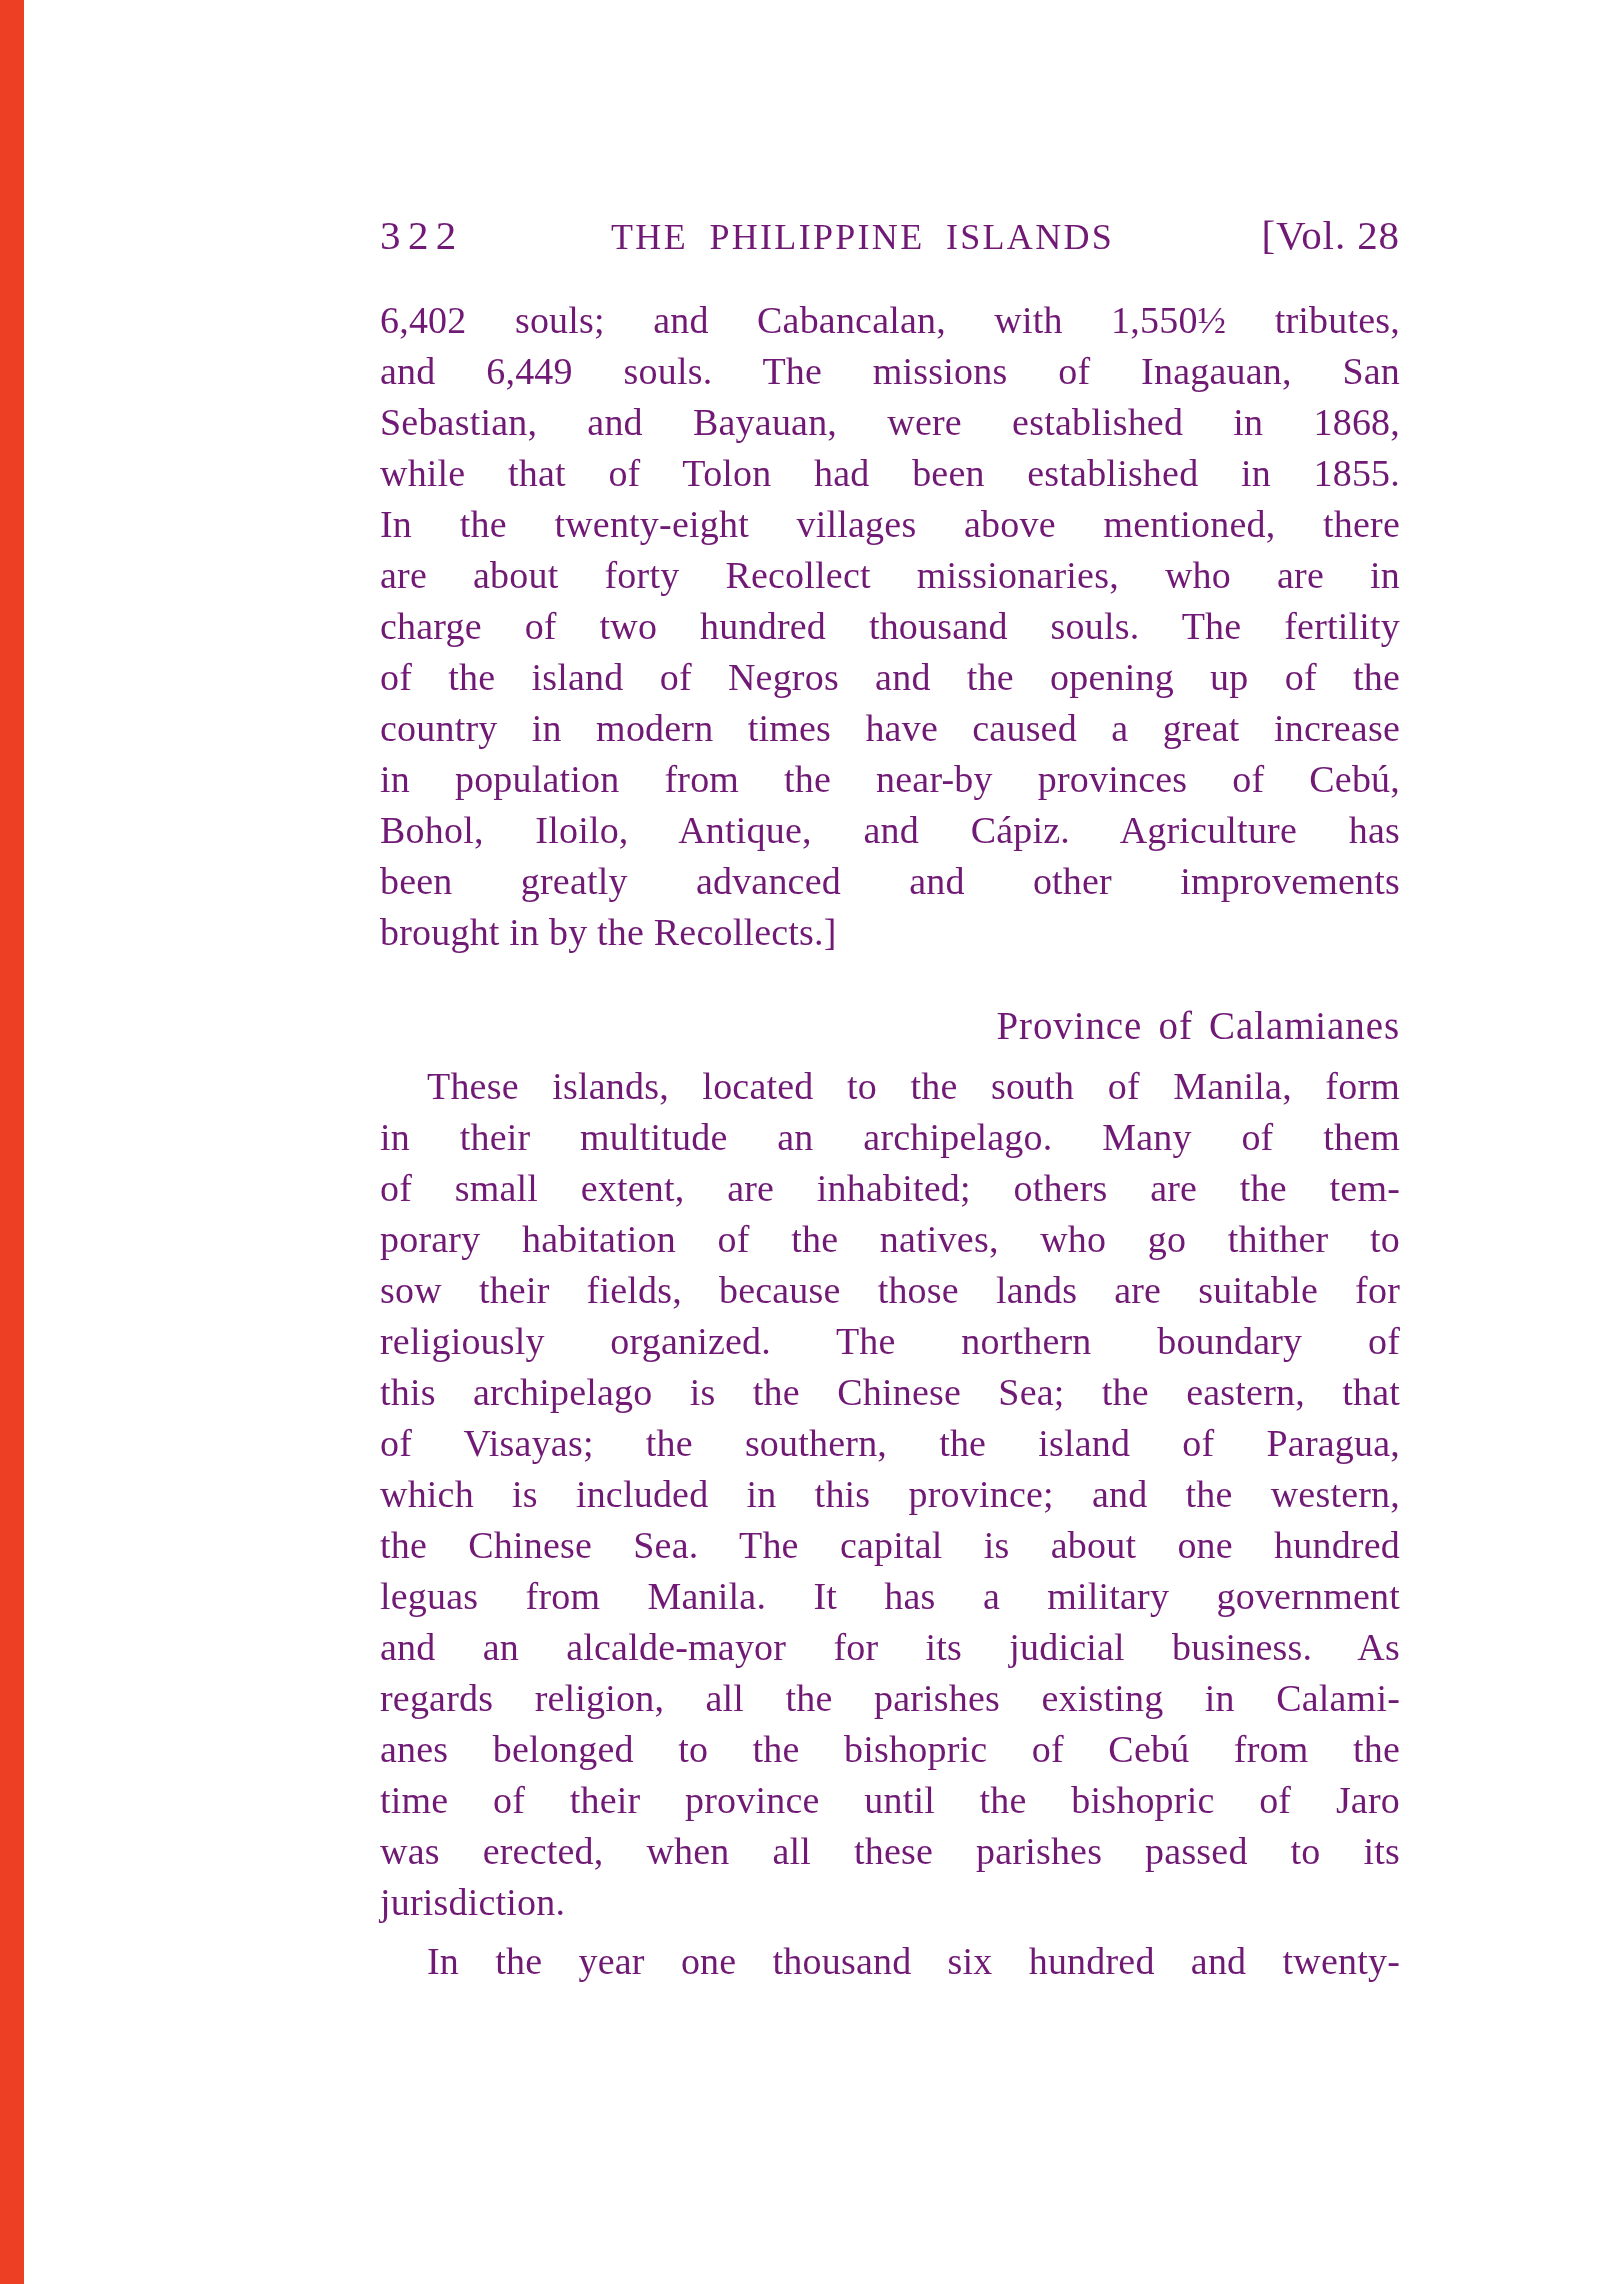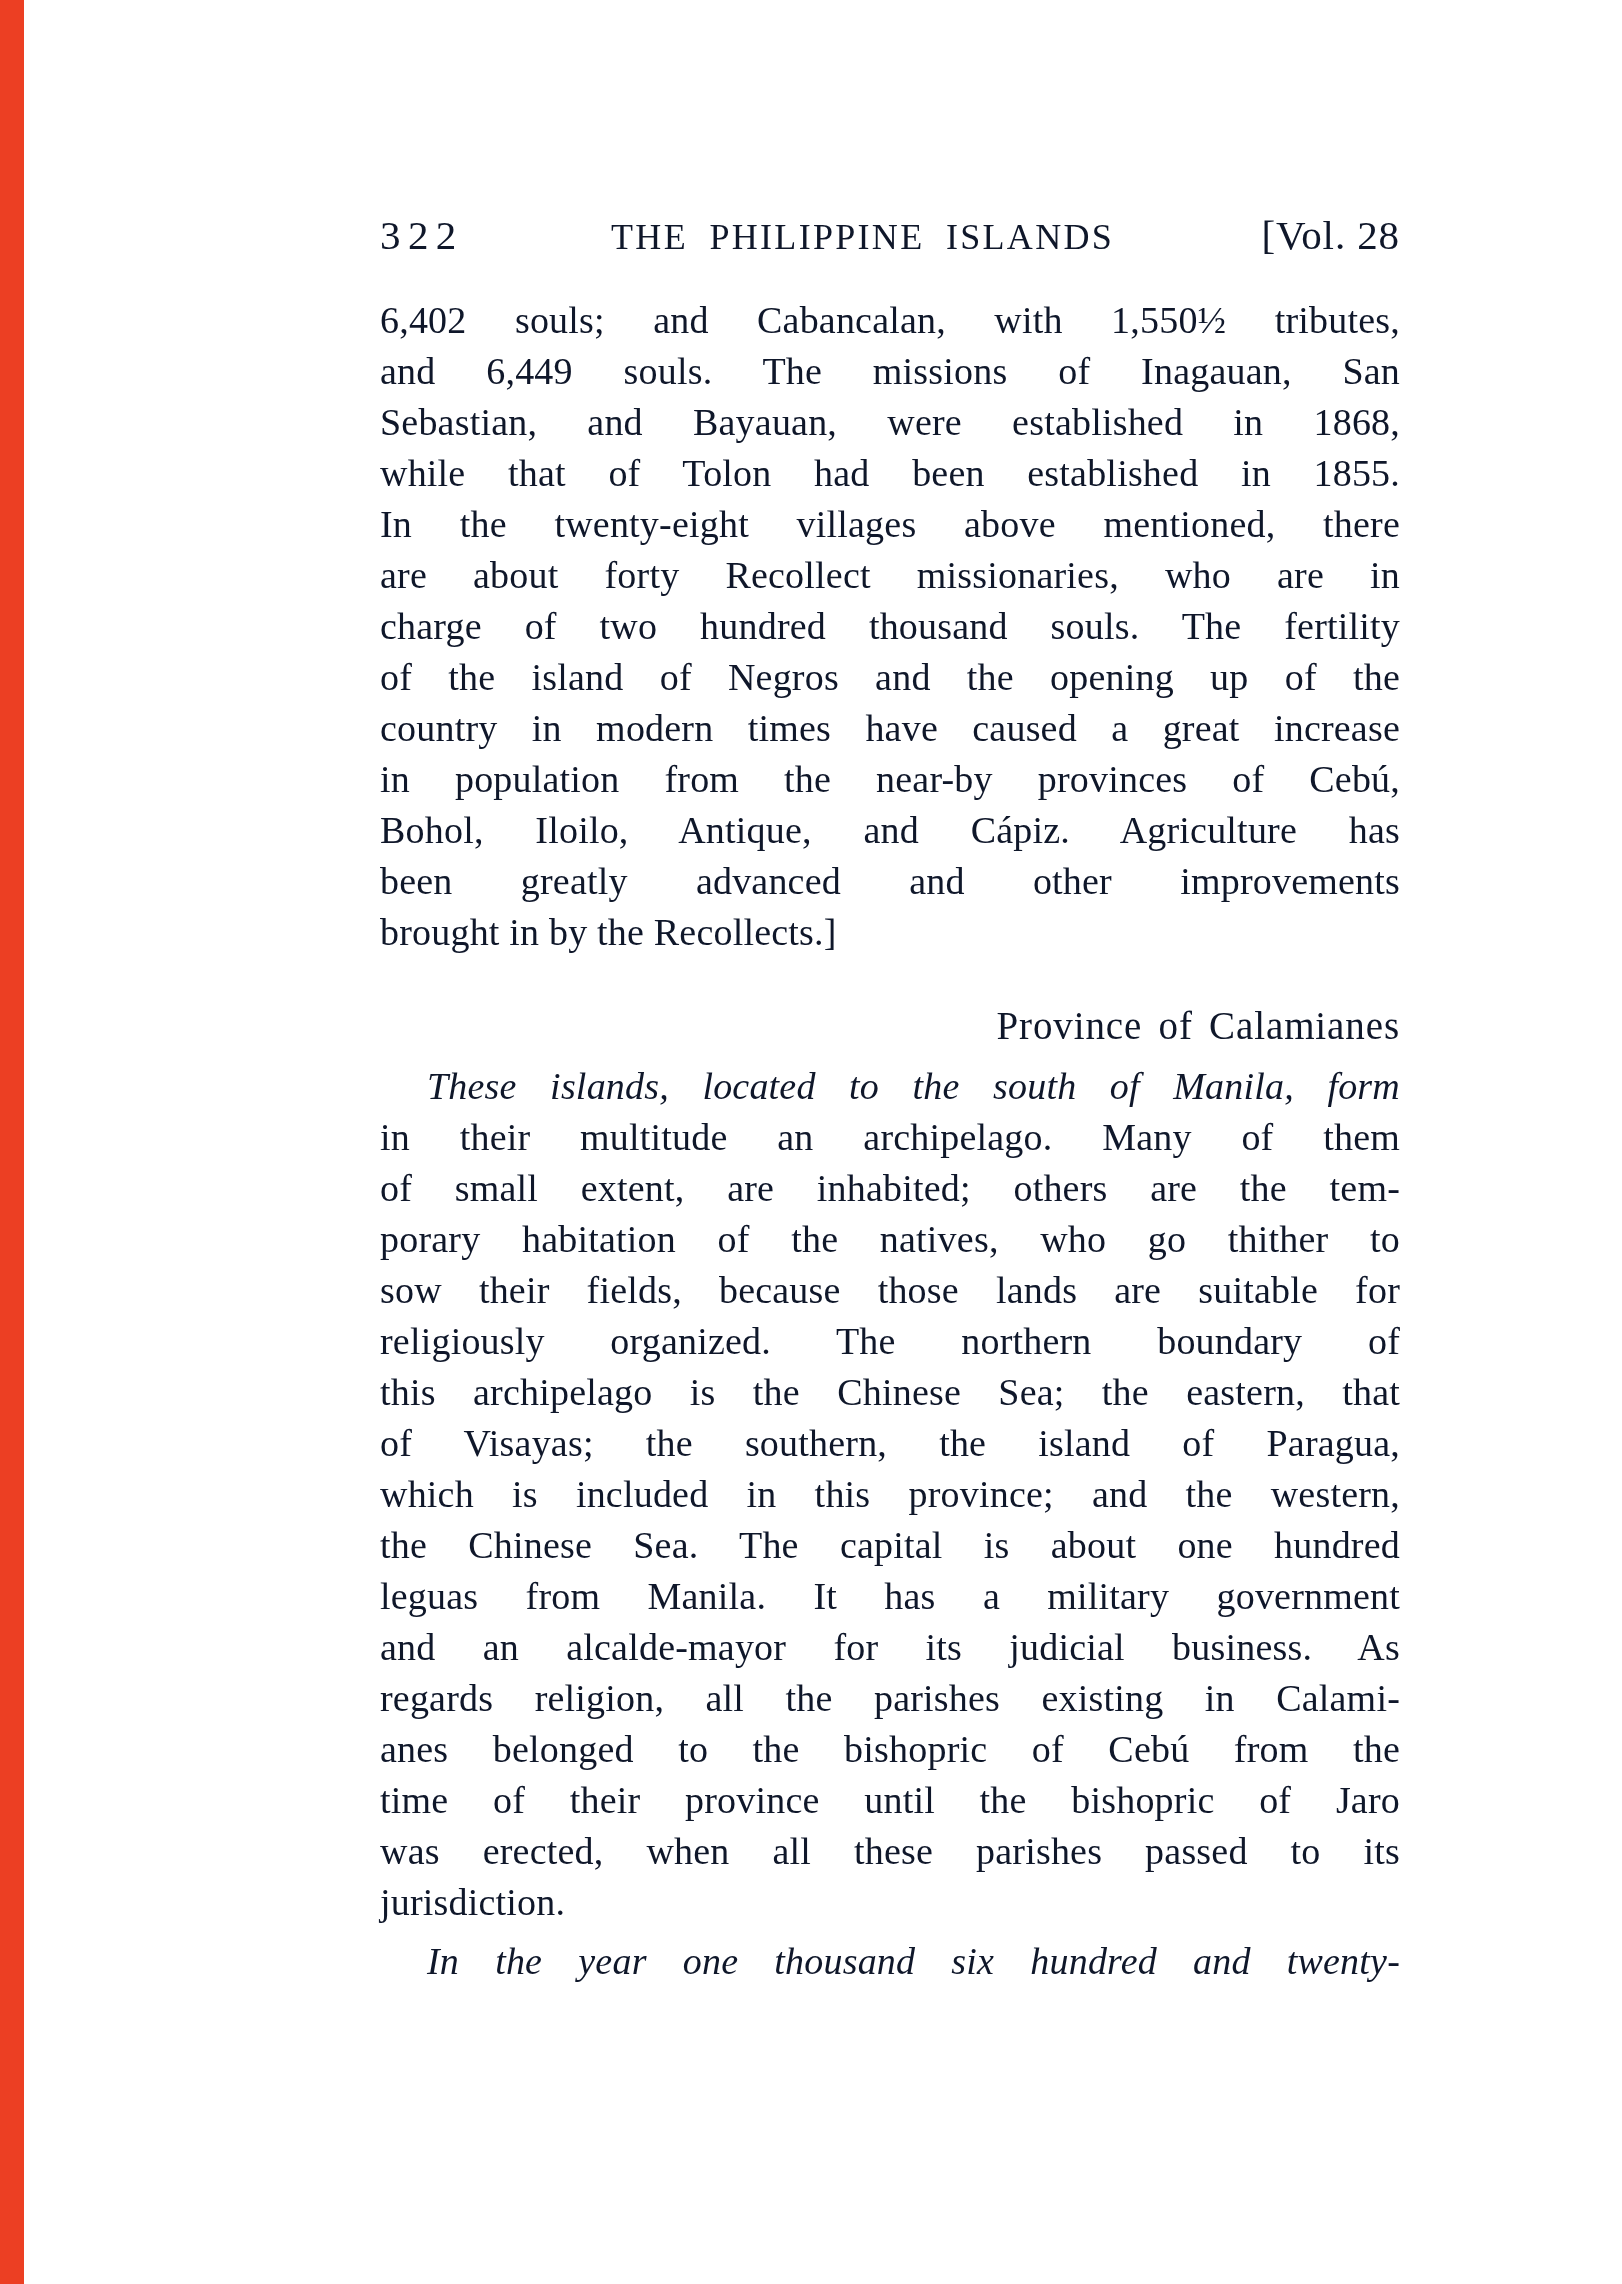--- a/index.html
+++ b/index.html
@@ -61,36 +61,36 @@
 
   .line {
     text-align: justify;
     text-align-last: justify;
     -moz-text-align-last: justify;
   }
   .line.end {
     text-align-last: left;
     -moz-text-align-last: left;
   }
-  .line.indent { text-indent: 47px; font-style: italic; }
+  .line.indent { text-indent: 47px; }
 
   .section-heading {
     margin: 42px 0 10.2px 0;
     text-align: right;
     font-size: 39px;
     line-height: 51px;
     letter-spacing: 0.9px;
     word-spacing: 5.6px;
   }
   .para-3 { margin-top: 7.4px; }
 </style>
 </head>
 <body>
 
-<div class="page" style="color: #0f172a; background: rgb(255, 255, 255);">
+<div class="page" style="color: #701a75; background: rgb(255, 255, 255);">
   <div class="edge-stripe" style="background: rgb(236, 63, 35);"></div>
 
   <div class="header">
     <span class="page-number">322</span>
     <span class="running-title">THE PHILIPPINE ISLANDS</span>
     <span class="volume-label">[Vol. 28</span>
   </div>
 
   <div class="content">
 

